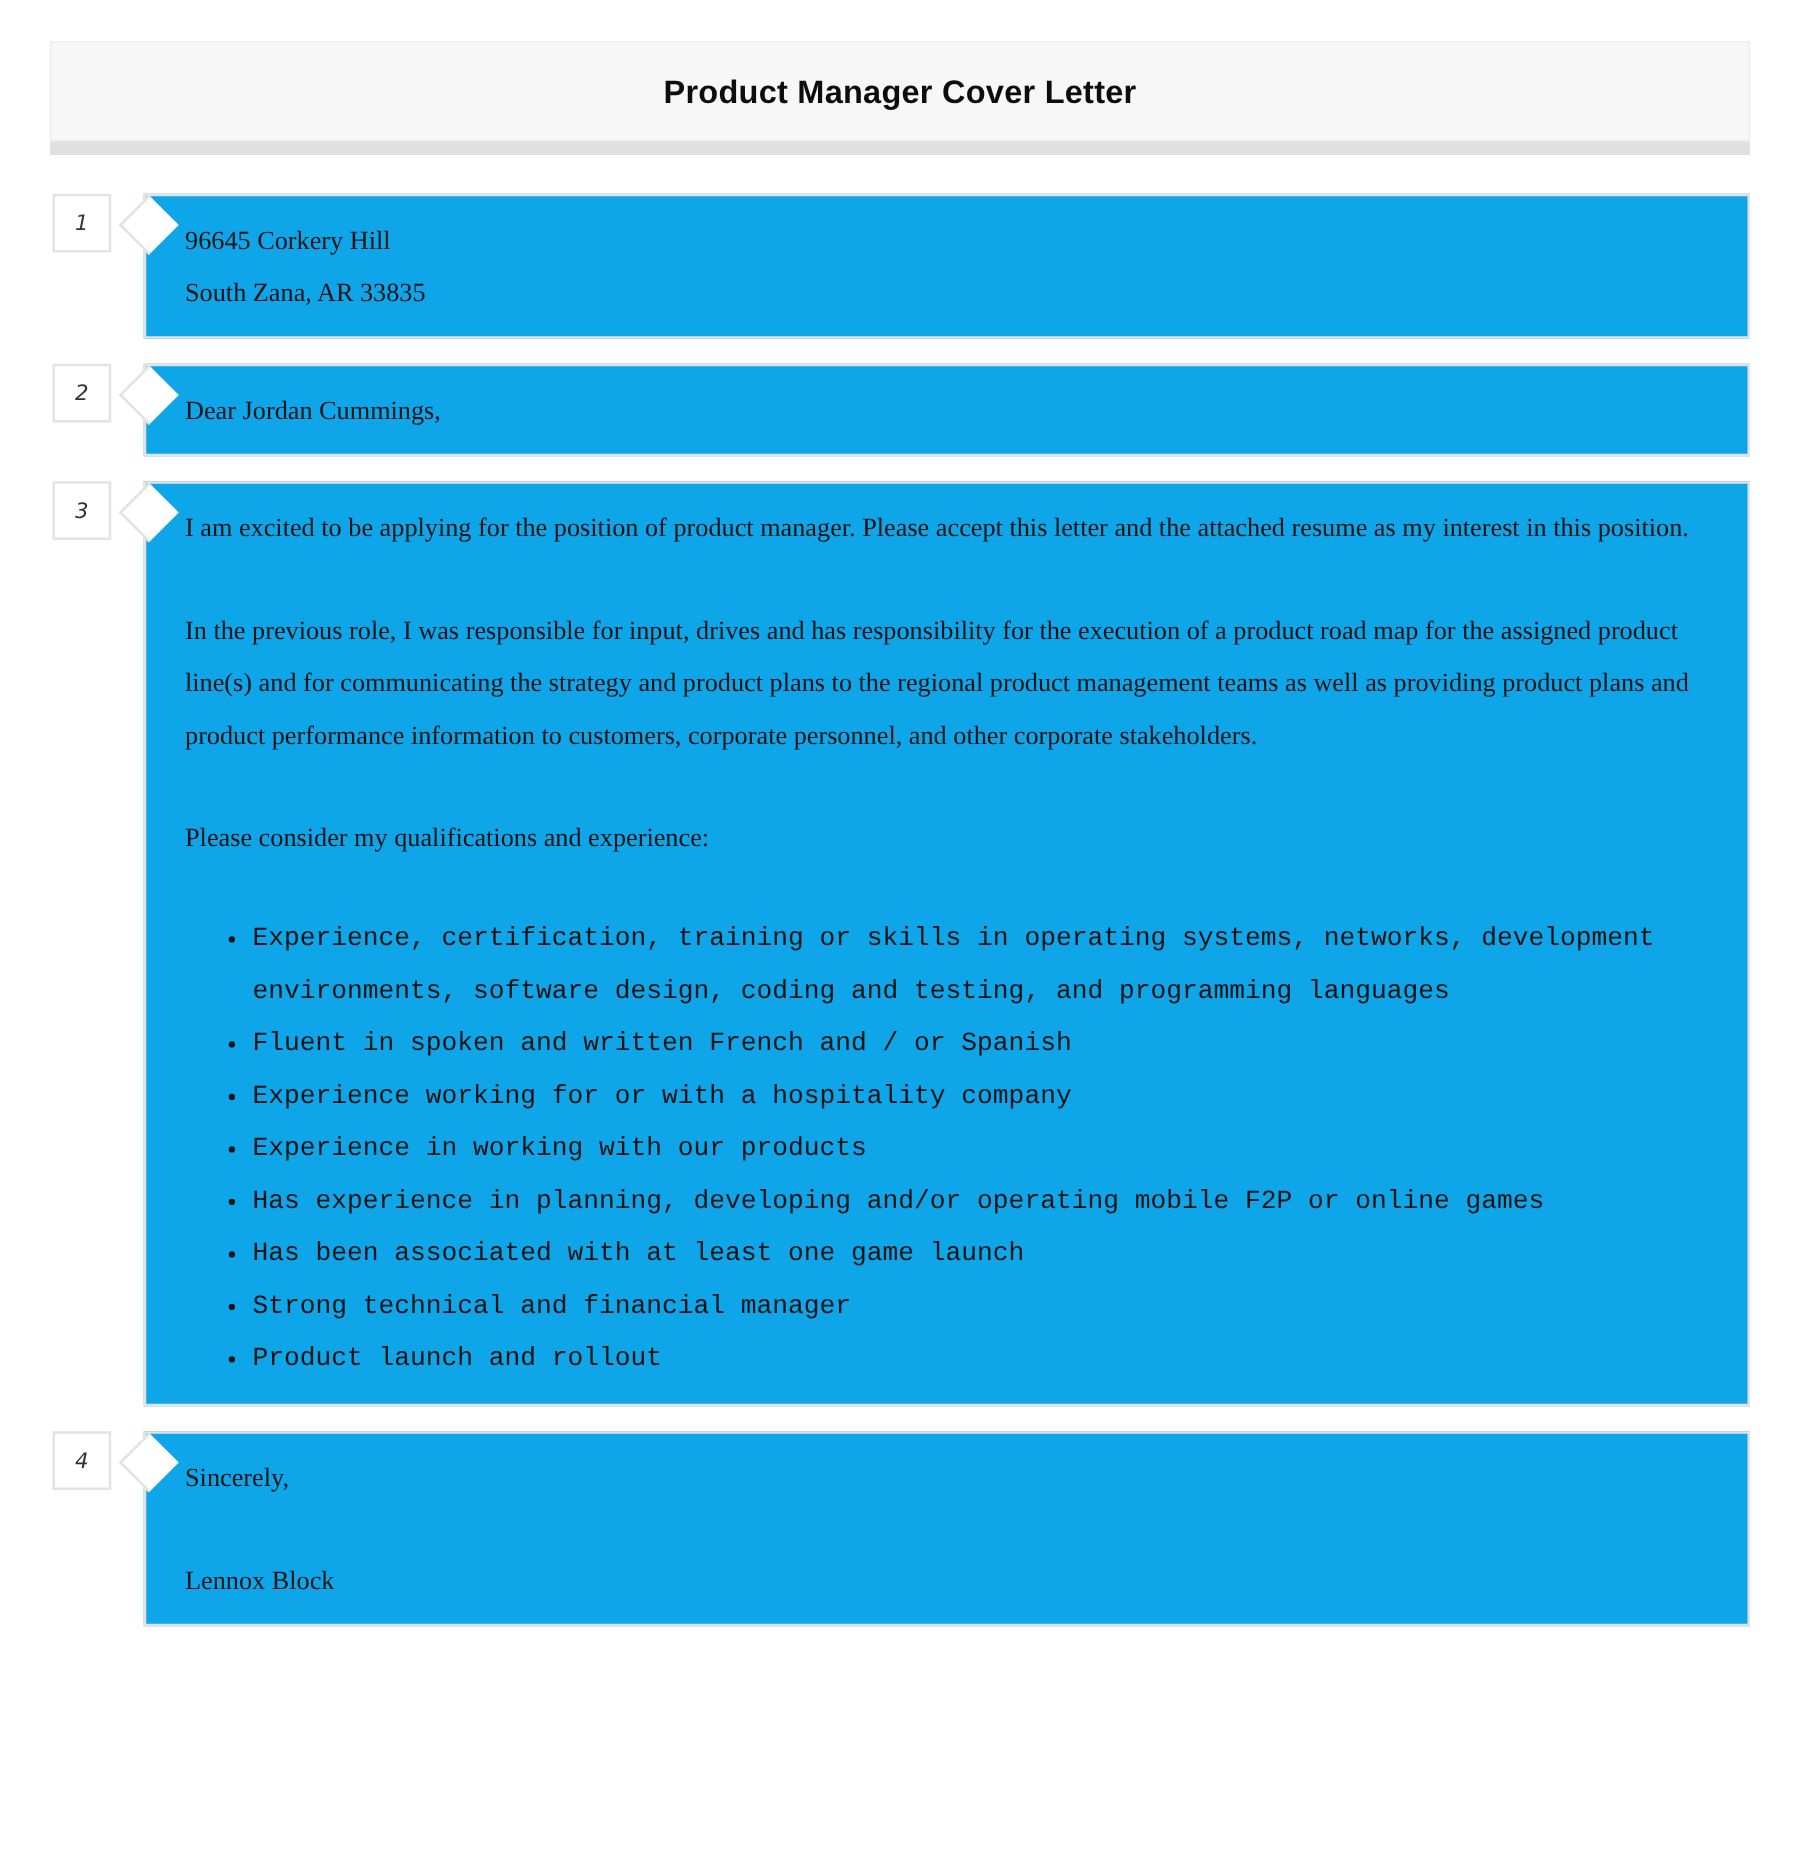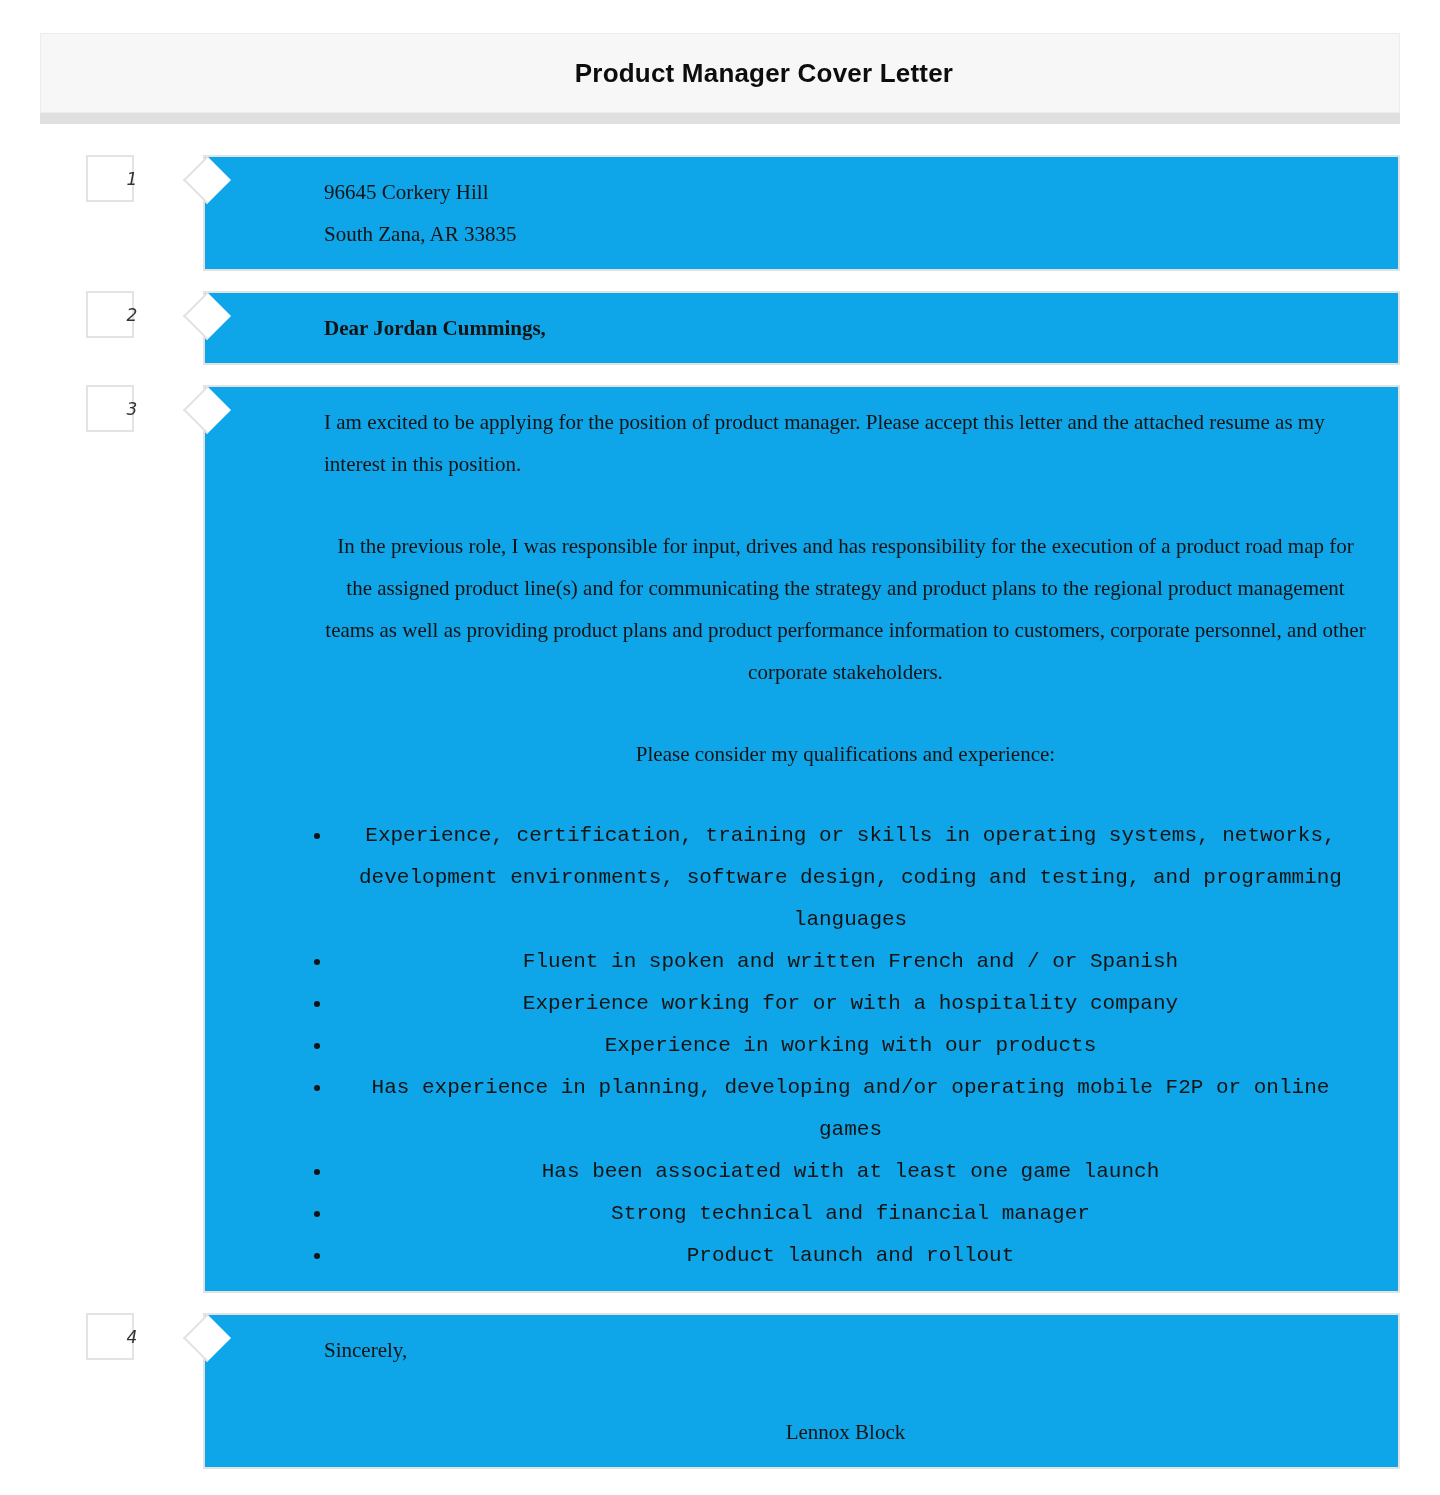--- a/index.html
+++ b/index.html
@@ -1,15 +1,15 @@
 <!DOCTYPE html>
 <html><head>
 <meta charset="utf-8">
 <style>
-  * { box-sizing: border-box; padding-left: 44px; }
+  * { box-sizing: border-box; }
   html, body { margin: 0; padding: 0; }
   body {
     width: 1440px;
     height: 1495px;
     background: #ffffff;
     font-family: "Liberation Serif", serif;
     color: #141414;
     overflow: hidden;
   }
 
@@ -74,23 +74,23 @@
     left: -15px;
     top: 6px;
     width: 32px;
     height: 32px;
     background: #ffffff;
     border-left: 2px solid #e2e2e2;
     border-bottom: 2px solid #e2e2e2;
     transform: rotate(45deg);
   }
 
-  .block + .block { margin-top: 40px; text-align: center; }
+  .block + .block { margin-top: 40px; }
   .block p { margin: 0; }
-  .block .bold { font-weight: 700; }
+  .block .bold { font-weight: 400; }
   .block .line { line-height: 42px; }
 
   .block ul { margin: 0; padding-left: 52px; }
   .block li { padding-left: 2px; line-height: 42px; font-family: Liberation Mono, monospace; }
 </style>
 </head>
 <body>
 
 <header class="title-bar">
   <h1>Product Manager Cover Letter</h1>

